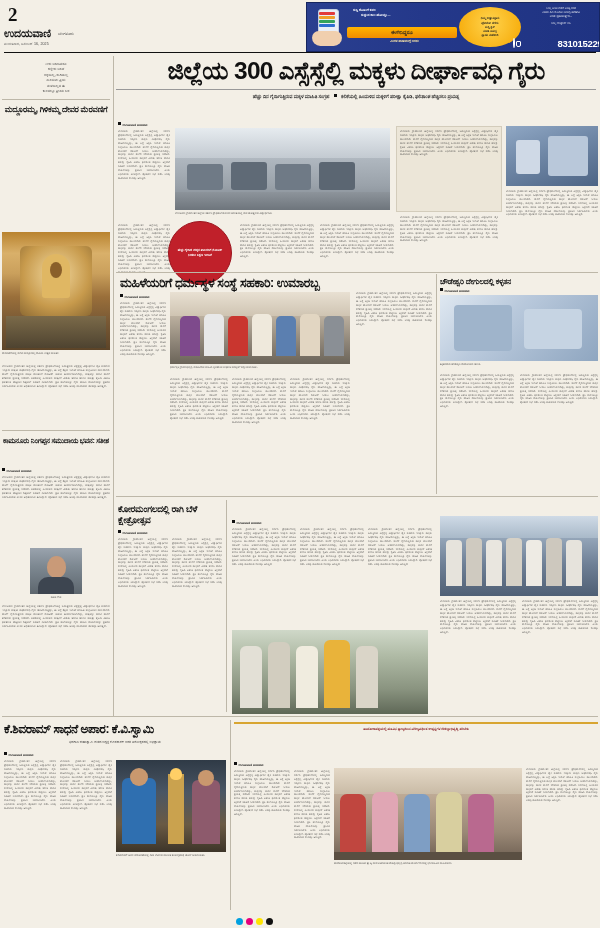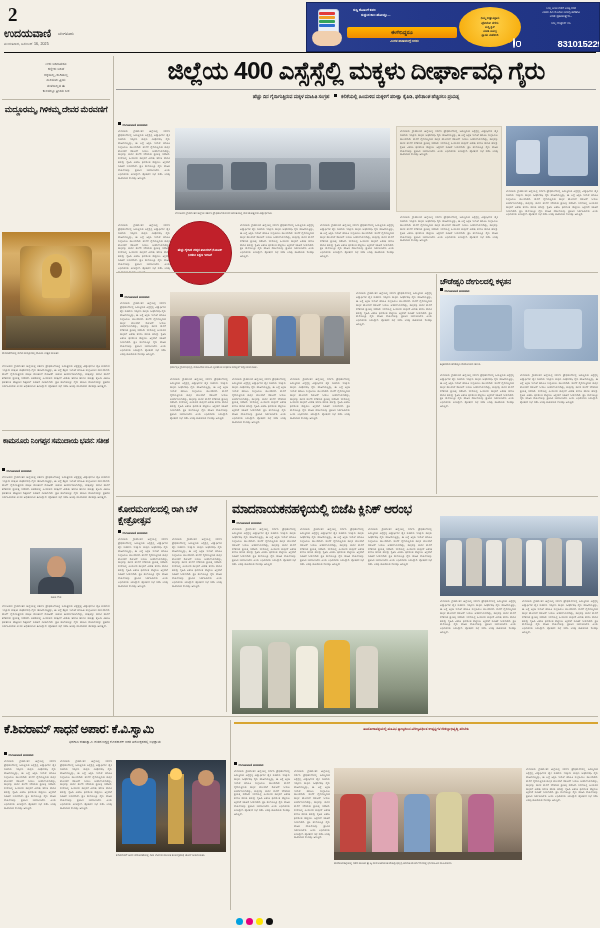--- a/index.html
+++ b/index.html
@@ -192,21 +192,21 @@
       <div class="topad-phone">
         <span class="ic"></span>
         <span class="num">8310152292</span>
       </div>
     </div>
   </div>
 
   <div class="rule-top"></div>
 
   <div class="mainhead-zone">
-    <div class="mainhead">ಜಿಲ್ಲೆಯ 400 ಎಸ್ಸೆಸ್ಸೆಲ್ಲಿ ಮಕ್ಕಳು ದೀರ್ಘಾವಧಿ ಗೈರು</div>
+    <div class="mainhead">ಜಿಲ್ಲೆಯ 300 ಎಸ್ಸೆಸ್ಸೆಲ್ಲಿ ಮಕ್ಕಳು ದೀರ್ಘಾವಧಿ ಗೈರು</div>
     <div class="mainhead-rule"></div>
     <div class="subhead">
       <span>ಹೆಚ್ಚು ದಿನ ಗೈರಾಗುತ್ತಿರುವ ಮಕ್ಕಳ ಮಾಹಿತಿ ಸಂಗ್ರಹ</span>
       <span class="sq"></span>
       <span>ಕಲಿಕೆಯಲ್ಲಿ ಹಿಂದುಳಿದ ಮಕ್ಕಳಿಗೆ ಪರೀಕ್ಷಾ ಕೈಪಿಡಿ, ಫಲಿತಾಂಶ ಹೆಚ್ಚಿಸಲು ಪ್ರಯತ್ನ</span>
     </div>
   </div>
 
   <div class="vline" style="left:113px;top:56px;height:660px;"></div>
 
@@ -286,20 +286,21 @@
   <div class="body-copy" style="position:absolute;left:240px;top:224px;width:74px;height:48px;">ಬೆಂಗಳೂರು ಗ್ರಾಮಾಂತರ ಜಿಲ್ಲೆಯಲ್ಲಿ ಸರ್ಕಾರಿ ಪ್ರೌಢಶಾಲೆಗಳಲ್ಲಿ ಓದುತ್ತಿರುವ ಎಸ್ಸೆಸ್ಸೆಲ್ಸಿ ವಿದ್ಯಾರ್ಥಿಗಳ ಪೈಕಿ ಸುಮಾರು ಇನ್ನೂರು ಮಕ್ಕಳು ದೀರ್ಘಾವಧಿ ಗೈರು ಹಾಜರಾಗುತ್ತಿದ್ದು, ಈ ಬಗ್ಗೆ ಶಿಕ್ಷಣ ಇಲಾಖೆ ಮಾಹಿತಿ ಸಂಗ್ರಹಿಸಲು ಮುಂದಾಗಿದೆ. ಶಾಲೆಗೆ ಗೈರಾಗುತ್ತಿರುವ ಮಕ್ಕಳ ಪಾಲಕರಿಗೆ ನೋಟಿಸ್ ನೀಡಲು ತೀರ್ಮಾನಿಸಲಾಗಿದ್ದು, ಮಕ್ಕಳನ್ನು ಮರಳಿ ಶಾಲೆಗೆ ಕರೆತರುವ ಪ್ರಯತ್ನ ನಡೆದಿದೆ. ಕಲಿಕೆಯಲ್ಲಿ ಹಿಂದುಳಿದ ಮಕ್ಕಳಿಗೆ ವಿಶೇಷ ತರಗತಿ ಹಾಗೂ ಪರೀಕ್ಷಾ ಕೈಪಿಡಿ ವಿತರಿಸಿ ಫಲಿತಾಂಶ ಹೆಚ್ಚಿಸಲು ಶಿಕ್ಷಕರಿಗೆ ಸೂಚನೆ ನೀಡಲಾಗಿದೆ. ಪ್ರತಿ ಶಾಲೆಯಲ್ಲೂ ಗೈರು ಹಾಜರಿ ದಾಖಲೆಯನ್ನು ಪ್ರತಿದಿನ ನಿರ್ವಹಿಸಬೇಕು ಎಂದು ಅಧಿಕಾರಿಗಳು ತಿಳಿಸಿದ್ದಾರೆ. ಪೋಷಕರ ಸಭೆ ನಡೆಸಿ ಅರಿವು ಮೂಡಿಸುವ ಕೆಲಸವೂ ಆಗುತ್ತಿದೆ.</div>
   <div class="body-copy" style="position:absolute;left:320px;top:224px;width:74px;height:48px;">ಬೆಂಗಳೂರು ಗ್ರಾಮಾಂತರ ಜಿಲ್ಲೆಯಲ್ಲಿ ಸರ್ಕಾರಿ ಪ್ರೌಢಶಾಲೆಗಳಲ್ಲಿ ಓದುತ್ತಿರುವ ಎಸ್ಸೆಸ್ಸೆಲ್ಸಿ ವಿದ್ಯಾರ್ಥಿಗಳ ಪೈಕಿ ಸುಮಾರು ಇನ್ನೂರು ಮಕ್ಕಳು ದೀರ್ಘಾವಧಿ ಗೈರು ಹಾಜರಾಗುತ್ತಿದ್ದು, ಈ ಬಗ್ಗೆ ಶಿಕ್ಷಣ ಇಲಾಖೆ ಮಾಹಿತಿ ಸಂಗ್ರಹಿಸಲು ಮುಂದಾಗಿದೆ. ಶಾಲೆಗೆ ಗೈರಾಗುತ್ತಿರುವ ಮಕ್ಕಳ ಪಾಲಕರಿಗೆ ನೋಟಿಸ್ ನೀಡಲು ತೀರ್ಮಾನಿಸಲಾಗಿದ್ದು, ಮಕ್ಕಳನ್ನು ಮರಳಿ ಶಾಲೆಗೆ ಕರೆತರುವ ಪ್ರಯತ್ನ ನಡೆದಿದೆ. ಕಲಿಕೆಯಲ್ಲಿ ಹಿಂದುಳಿದ ಮಕ್ಕಳಿಗೆ ವಿಶೇಷ ತರಗತಿ ಹಾಗೂ ಪರೀಕ್ಷಾ ಕೈಪಿಡಿ ವಿತರಿಸಿ ಫಲಿತಾಂಶ ಹೆಚ್ಚಿಸಲು ಶಿಕ್ಷಕರಿಗೆ ಸೂಚನೆ ನೀಡಲಾಗಿದೆ. ಪ್ರತಿ ಶಾಲೆಯಲ್ಲೂ ಗೈರು ಹಾಜರಿ ದಾಖಲೆಯನ್ನು ಪ್ರತಿದಿನ ನಿರ್ವಹಿಸಬೇಕು ಎಂದು ಅಧಿಕಾರಿಗಳು ತಿಳಿಸಿದ್ದಾರೆ. ಪೋಷಕರ ಸಭೆ ನಡೆಸಿ ಅರಿವು ಮೂಡಿಸುವ ಕೆಲಸವೂ ಆಗುತ್ತಿದೆ.</div>
   <div class="body-copy" style="position:absolute;left:400px;top:216px;width:98px;height:56px;">ಬೆಂಗಳೂರು ಗ್ರಾಮಾಂತರ ಜಿಲ್ಲೆಯಲ್ಲಿ ಸರ್ಕಾರಿ ಪ್ರೌಢಶಾಲೆಗಳಲ್ಲಿ ಓದುತ್ತಿರುವ ಎಸ್ಸೆಸ್ಸೆಲ್ಸಿ ವಿದ್ಯಾರ್ಥಿಗಳ ಪೈಕಿ ಸುಮಾರು ಇನ್ನೂರು ಮಕ್ಕಳು ದೀರ್ಘಾವಧಿ ಗೈರು ಹಾಜರಾಗುತ್ತಿದ್ದು, ಈ ಬಗ್ಗೆ ಶಿಕ್ಷಣ ಇಲಾಖೆ ಮಾಹಿತಿ ಸಂಗ್ರಹಿಸಲು ಮುಂದಾಗಿದೆ. ಶಾಲೆಗೆ ಗೈರಾಗುತ್ತಿರುವ ಮಕ್ಕಳ ಪಾಲಕರಿಗೆ ನೋಟಿಸ್ ನೀಡಲು ತೀರ್ಮಾನಿಸಲಾಗಿದ್ದು, ಮಕ್ಕಳನ್ನು ಮರಳಿ ಶಾಲೆಗೆ ಕರೆತರುವ ಪ್ರಯತ್ನ ನಡೆದಿದೆ. ಕಲಿಕೆಯಲ್ಲಿ ಹಿಂದುಳಿದ ಮಕ್ಕಳಿಗೆ ವಿಶೇಷ ತರಗತಿ ಹಾಗೂ ಪರೀಕ್ಷಾ ಕೈಪಿಡಿ ವಿತರಿಸಿ ಫಲಿತಾಂಶ ಹೆಚ್ಚಿಸಲು ಶಿಕ್ಷಕರಿಗೆ ಸೂಚನೆ ನೀಡಲಾಗಿದೆ. ಪ್ರತಿ ಶಾಲೆಯಲ್ಲೂ ಗೈರು ಹಾಜರಿ ದಾಖಲೆಯನ್ನು ಪ್ರತಿದಿನ ನಿರ್ವಹಿಸಬೇಕು ಎಂದು ಅಧಿಕಾರಿಗಳು ತಿಳಿಸಿದ್ದಾರೆ. ಪೋಷಕರ ಸಭೆ ನಡೆಸಿ ಅರಿವು ಮೂಡಿಸುವ ಕೆಲಸವೂ ಆಗುತ್ತಿದೆ.</div>
 
   <div class="redcircle" style="left:168px;top:221px;">
     <div class="rc-t">ಹೆಚ್ಚು ಗೈರಾದ ಮಕ್ಕಳ ಪಾಲಕರಿಗೆ ನೋಟಿಸ್ ನೀಡಲು ಶಿಕ್ಷಣ ಇಲಾಖೆ</div>
   </div>
 
   <div class="hline" style="left:116px;top:272px;width:482px;"></div>
 
+  <div class="sechead" style="position:absolute;left:120px;top:276px;">ಮಹಿಳೆಯರಿಗೆ ಧರ್ಮಸ್ಥಳ ಸಂಸ್ಥೆ ಸಹಕಾರಿ: ಉಮಾರಬ್ಬ</div>
   <div class="sechead xs" style="position:absolute;left:440px;top:277px;">ಚೌಡೇಶ್ವರಿ ದೇಗುಲದಲ್ಲಿ ಕಳ್ಳತನ</div>
 
   <div class="vline" style="left:436px;top:274px;height:220px;"></div>
 
   <div class="bullet-kicker" style="position:absolute;left:120px;top:294px;">
     <span class="sq"></span><span>ಉದಯವಾಣಿ ಸಮಾಚಾರ</span>
   </div>
 
   <div class="photo" style="left:170px;top:292px;width:180px;height:72px;
       background:linear-gradient(180deg,#d9cfc0 0%,#c0b4a3 30%,#8e8578 70%,#6b6459 100%);">
@@ -336,21 +337,20 @@
 
   <div class="sechead sm" style="position:absolute;left:118px;top:504px;width:108px;white-space:normal;line-height:11px;">ಕೋರಮಂಗಲದಲ್ಲಿ ರಾಗಿ ಬೆಳೆ ಕ್ಷೇತ್ರೋತ್ಸವ</div>
   <div class="bullet-kicker" style="position:absolute;left:118px;top:530px;">
     <span class="sq"></span><span>ಉದಯವಾಣಿ ಸಮಾಚಾರ</span>
   </div>
   <div class="body-copy" style="position:absolute;left:118px;top:538px;width:50px;height:150px;">ಬೆಂಗಳೂರು ಗ್ರಾಮಾಂತರ ಜಿಲ್ಲೆಯಲ್ಲಿ ಸರ್ಕಾರಿ ಪ್ರೌಢಶಾಲೆಗಳಲ್ಲಿ ಓದುತ್ತಿರುವ ಎಸ್ಸೆಸ್ಸೆಲ್ಸಿ ವಿದ್ಯಾರ್ಥಿಗಳ ಪೈಕಿ ಸುಮಾರು ಇನ್ನೂರು ಮಕ್ಕಳು ದೀರ್ಘಾವಧಿ ಗೈರು ಹಾಜರಾಗುತ್ತಿದ್ದು, ಈ ಬಗ್ಗೆ ಶಿಕ್ಷಣ ಇಲಾಖೆ ಮಾಹಿತಿ ಸಂಗ್ರಹಿಸಲು ಮುಂದಾಗಿದೆ. ಶಾಲೆಗೆ ಗೈರಾಗುತ್ತಿರುವ ಮಕ್ಕಳ ಪಾಲಕರಿಗೆ ನೋಟಿಸ್ ನೀಡಲು ತೀರ್ಮಾನಿಸಲಾಗಿದ್ದು, ಮಕ್ಕಳನ್ನು ಮರಳಿ ಶಾಲೆಗೆ ಕರೆತರುವ ಪ್ರಯತ್ನ ನಡೆದಿದೆ. ಕಲಿಕೆಯಲ್ಲಿ ಹಿಂದುಳಿದ ಮಕ್ಕಳಿಗೆ ವಿಶೇಷ ತರಗತಿ ಹಾಗೂ ಪರೀಕ್ಷಾ ಕೈಪಿಡಿ ವಿತರಿಸಿ ಫಲಿತಾಂಶ ಹೆಚ್ಚಿಸಲು ಶಿಕ್ಷಕರಿಗೆ ಸೂಚನೆ ನೀಡಲಾಗಿದೆ. ಪ್ರತಿ ಶಾಲೆಯಲ್ಲೂ ಗೈರು ಹಾಜರಿ ದಾಖಲೆಯನ್ನು ಪ್ರತಿದಿನ ನಿರ್ವಹಿಸಬೇಕು ಎಂದು ಅಧಿಕಾರಿಗಳು ತಿಳಿಸಿದ್ದಾರೆ. ಪೋಷಕರ ಸಭೆ ನಡೆಸಿ ಅರಿವು ಮೂಡಿಸುವ ಕೆಲಸವೂ ಆಗುತ್ತಿದೆ.</div>
   <div class="body-copy" style="position:absolute;left:172px;top:538px;width:50px;height:150px;">ಬೆಂಗಳೂರು ಗ್ರಾಮಾಂತರ ಜಿಲ್ಲೆಯಲ್ಲಿ ಸರ್ಕಾರಿ ಪ್ರೌಢಶಾಲೆಗಳಲ್ಲಿ ಓದುತ್ತಿರುವ ಎಸ್ಸೆಸ್ಸೆಲ್ಸಿ ವಿದ್ಯಾರ್ಥಿಗಳ ಪೈಕಿ ಸುಮಾರು ಇನ್ನೂರು ಮಕ್ಕಳು ದೀರ್ಘಾವಧಿ ಗೈರು ಹಾಜರಾಗುತ್ತಿದ್ದು, ಈ ಬಗ್ಗೆ ಶಿಕ್ಷಣ ಇಲಾಖೆ ಮಾಹಿತಿ ಸಂಗ್ರಹಿಸಲು ಮುಂದಾಗಿದೆ. ಶಾಲೆಗೆ ಗೈರಾಗುತ್ತಿರುವ ಮಕ್ಕಳ ಪಾಲಕರಿಗೆ ನೋಟಿಸ್ ನೀಡಲು ತೀರ್ಮಾನಿಸಲಾಗಿದ್ದು, ಮಕ್ಕಳನ್ನು ಮರಳಿ ಶಾಲೆಗೆ ಕರೆತರುವ ಪ್ರಯತ್ನ ನಡೆದಿದೆ. ಕಲಿಕೆಯಲ್ಲಿ ಹಿಂದುಳಿದ ಮಕ್ಕಳಿಗೆ ವಿಶೇಷ ತರಗತಿ ಹಾಗೂ ಪರೀಕ್ಷಾ ಕೈಪಿಡಿ ವಿತರಿಸಿ ಫಲಿತಾಂಶ ಹೆಚ್ಚಿಸಲು ಶಿಕ್ಷಕರಿಗೆ ಸೂಚನೆ ನೀಡಲಾಗಿದೆ. ಪ್ರತಿ ಶಾಲೆಯಲ್ಲೂ ಗೈರು ಹಾಜರಿ ದಾಖಲೆಯನ್ನು ಪ್ರತಿದಿನ ನಿರ್ವಹಿಸಬೇಕು ಎಂದು ಅಧಿಕಾರಿಗಳು ತಿಳಿಸಿದ್ದಾರೆ. ಪೋಷಕರ ಸಭೆ ನಡೆಸಿ ಅರಿವು ಮೂಡಿಸುವ ಕೆಲಸವೂ ಆಗುತ್ತಿದೆ.</div>
 
   <div class="vline" style="left:226px;top:500px;height:212px;"></div>
 
-  <div class="sechead" style="position:absolute;left:232px;top:502px;">ಮಾದನಾಯಕನಹಳ್ಳಿಯಲ್ಲಿ ಬಿಜೆಪಿ ಕ್ಲಿನಿಕ್ ಆರಂಭ</div>
   <div class="bullet-kicker" style="position:absolute;left:232px;top:520px;">
     <span class="sq"></span><span>ಉದಯವಾಣಿ ಸಮಾಚಾರ</span>
   </div>
 
   <div class="photo" style="left:440px;top:516px;width:158px;height:80px;
       background:linear-gradient(180deg,#b7c6d6 0%,#97a8bb 25%,#6f8096 60%,#4f5f74 100%);">
     <div style="position:absolute;left:0;top:0;width:158px;height:22px;background:linear-gradient(180deg,#cfdae6,#a9b9c9);"></div>
     <div style="position:absolute;left:6px;top:24px;width:16px;height:46px;background:#e6e3dc;border-radius:4px 4px 0 0;"></div>
     <div style="position:absolute;left:26px;top:22px;width:16px;height:48px;background:#cfcac0;border-radius:4px 4px 0 0;"></div>
     <div style="position:absolute;left:46px;top:24px;width:16px;height:46px;background:#e9e6df;border-radius:4px 4px 0 0;"></div>

